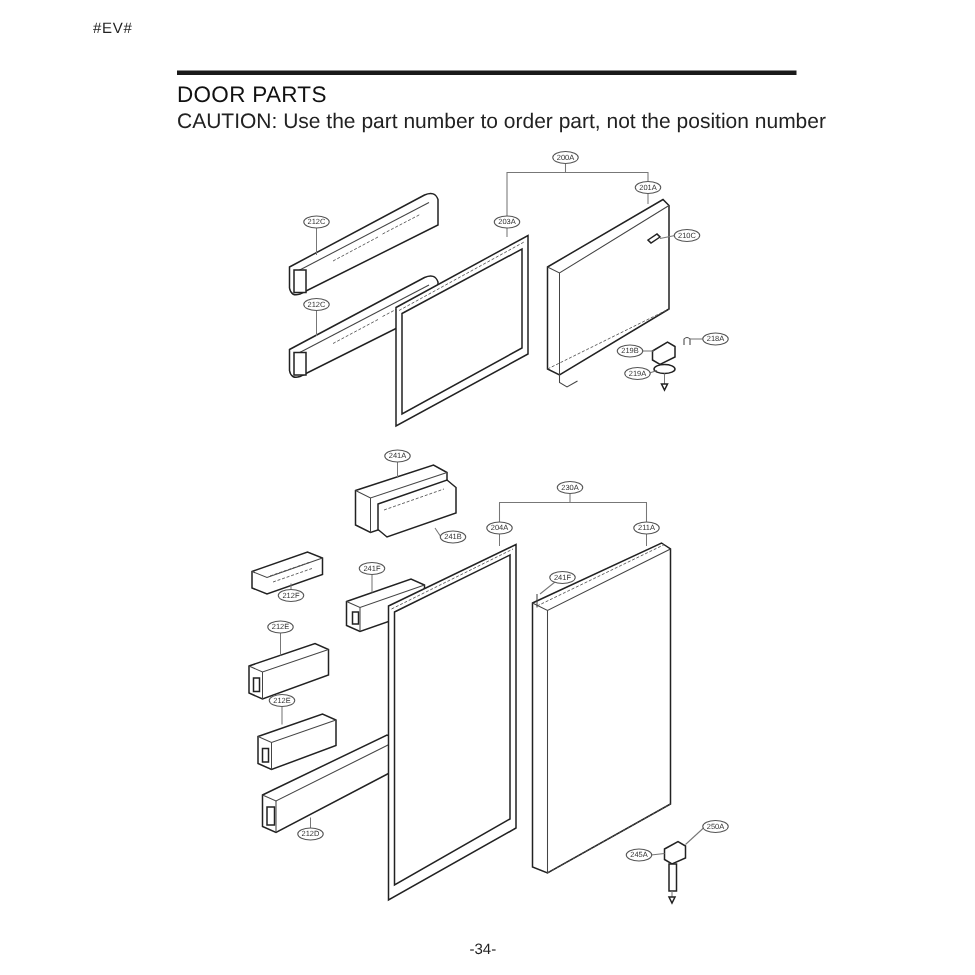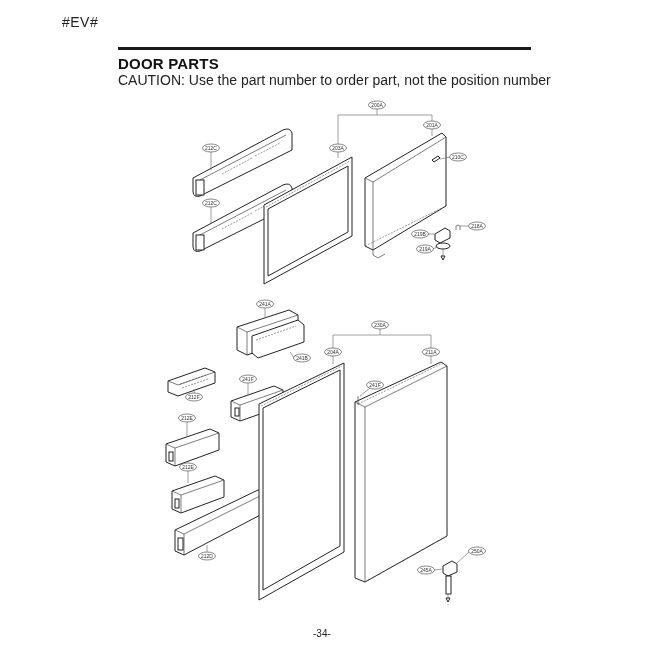--- a/index.html
+++ b/index.html
@@ -1,20 +1,20 @@
 <!DOCTYPE html>
 <html><head>
 <meta charset="utf-8">
 <style>
   html, body { margin:0; padding:0; background:#ffffff; }
   body { width:650px; height:650px; position:relative; overflow:hidden;
          font-family:"Liberation Sans", sans-serif; color:#111; }
-  .doc-id { position:absolute; left:62px; top:14px; font-size:14px; letter-spacing:0.5px; color:#222; }
+  .doc-id { position:absolute; left:62px; top:14px; font-size:10px; letter-spacing:0.5px; color:#222; }
   .rule { position:absolute; left:118px; top:47px; width:413px; height:3px; background:#1a1a1a; }
-  .title { position:absolute; left:118px; top:55px; font-size:15px; font-weight:bold; letter-spacing:0.2px; }
+  .title { position:absolute; left:118px; top:55px; font-size:15px; font-weight:normal; letter-spacing:0.2px; }
   .caution { position:absolute; left:118px; top:72px; font-size:14px; color:#222; }
   .page-num { position:absolute; left:313px; top:628px; font-size:10px; color:#222; }
   svg.diagram { position:absolute; left:0; top:0; }
   .part { fill:#ffffff; stroke:#222; stroke-width:1; }
   .part-thin { fill:none; stroke:#444; stroke-width:0.7; }
   .hatch { fill:none; stroke:#555; stroke-width:0.6; stroke-dasharray:2 1.2; }
   .leader { fill:none; stroke:#777; stroke-width:0.7; }
   .callout { fill:#fff; stroke:#555; stroke-width:0.7; }
   .callout-text { font-family:"Liberation Sans", sans-serif; font-size:5px; fill:#333; text-anchor:middle; dominant-baseline:middle; }
 </style>

